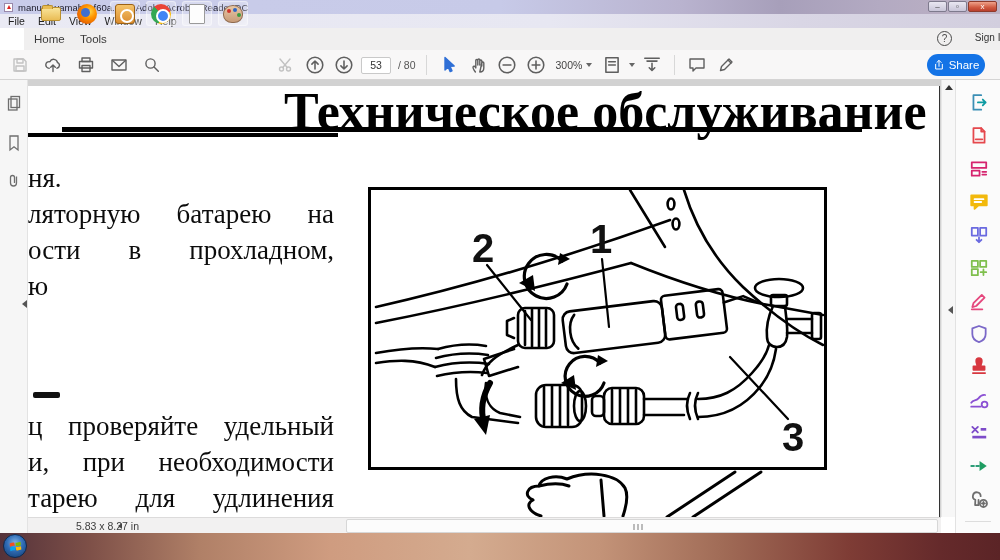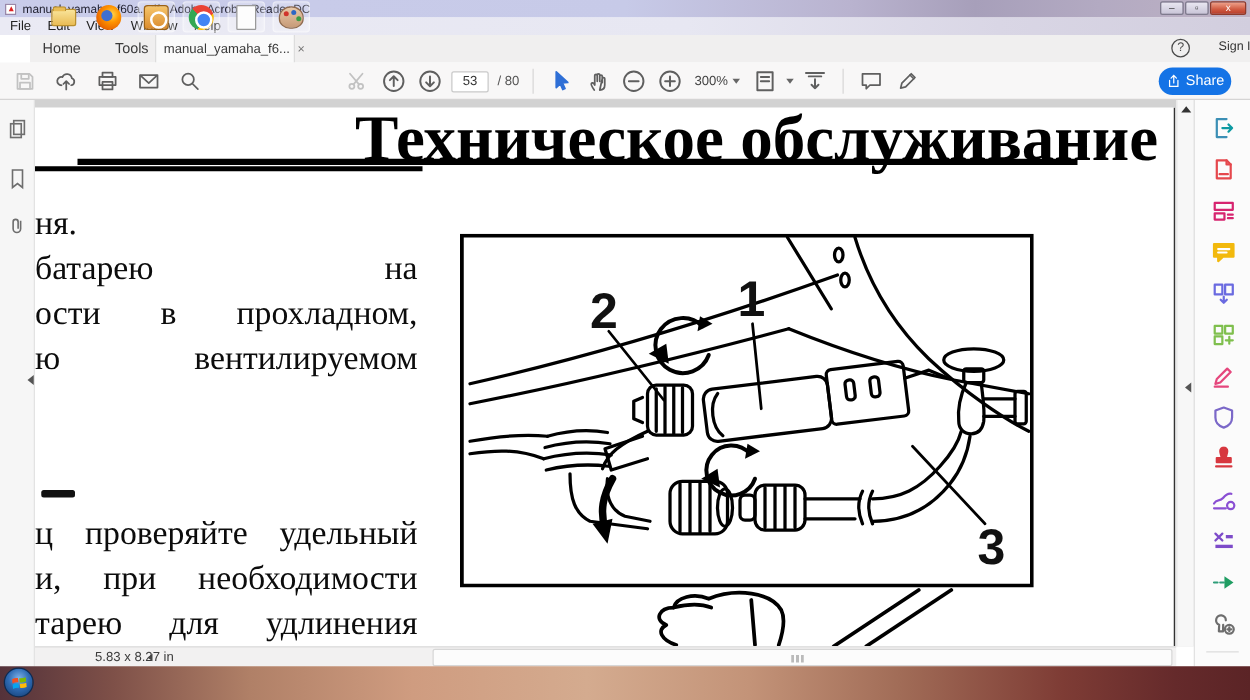--- a/index.html
+++ b/index.html
@@ -21,21 +21,21 @@
 
   
   .menubar { position:absolute; left:0; top:14px; width:1000px; height:14px;
     background:linear-gradient(90deg,#eaeaf4 0%,#e7e7f2 55%,#d9d6e5 80%,#d2cede 100%);
     display:flex; align-items:center; gap:13px; padding-left:8px; font-size:10.5px; color:#222; }
   .menubar span { cursor:default; }
 
   
   .tabbar { position:absolute; left:0; top:28px; width:1000px; height:22px; background:#f0efef; font-size:11.5px; color:#3a3a3a;margin-left:24px; }
   .tab { position:absolute; top:0; height:22px; display:flex; align-items:center; }
-  .tab.home { left:10px; } .tab.tools { left:68px; }
+  .tab.home { left:10px; } .tab.tools { left:56px; }
   .tab.doc { left:100px; width:112px; background:#fafafa; border-left:1px solid #ddd; border-right:1px solid #ddd; padding:0 6px; font-size:10.5px; }
   .tab.doc .x { margin-left:6px; color:#777; font-size:10px; }
   .helpq { position:absolute; right:72px; top:3px; width:15px; height:15px; border:1.4px solid #4a4a4a; border-radius:50%;
     font-size:10px; text-align:center; line-height:13px; color:#4a4a4a; }
   .signin { position:absolute; right:18px; top:4px; font-size:10px; color:#333; }
 
   
   .toolbar { position:absolute; left:0; top:50px; width:1000px; height:30px; background:#f8f7f7; border-bottom:1px solid #d5d4d4; }
   .tgroup { position:absolute; top:0; height:30px; display:flex; align-items:center; }
   .tg-left { left:8px; gap:9px; }
@@ -139,24 +139,20 @@
     <span>File</span>
     <span>Edit</span>
     <span>View</span>
     <span>Window</span>
     <span>Help</span>
   </div>
 
   <div class="tabbar">
     <div class="tab home">Home</div>
     <div class="tab tools">Tools</div>
-    <div class="tab doc">
-      <span>manual_yamaha_f6...</span>
-      <span class="x">×</span>
-    </div>
     <div class="helpq">?</div>
     <div class="signin">Sign In</div>
   </div>
 
   <div class="toolbar">
     <div class="tgroup tg-left">
       <div class="ticon disabled">
         <svg width="18" height="18" viewBox="0 0 18 18">
             <path d="M3,3 h9.5 l2.5,2.5 V15 H3 z"></path>
             <rect x="6" y="3" width="6" height="4"></rect>
@@ -297,31 +293,31 @@
   <div class="panelhandle-left"></div>
 
   <div class="page">
     <div class="doctitle">Техническое обслуживание</div>
     <div class="rule-main"></div>
     <div class="rule-left"></div>
 
     <div class="doccol col-a">
         <div class="dline"><span>ня.</span></div>
         <div class="dline just">
+          <span>ляторную</span>
           <span>батарею</span>
           <span>на</span>
         </div>
         <div class="dline just">
           <span>ости</span>
           <span>в</span>
           <span>прохладном,</span>
         </div>
         <div class="dline just">
           <span>ю</span>
-          <span>вентилируемом</span>
         </div>
       </div>
     <div class="textfrag"></div>
     <div class="doccol col-b">
         <div class="dline just">
           <span>ц</span>
           <span>проверяйте</span>
           <span>удельный</span>
         </div>
         <div class="dline just">

